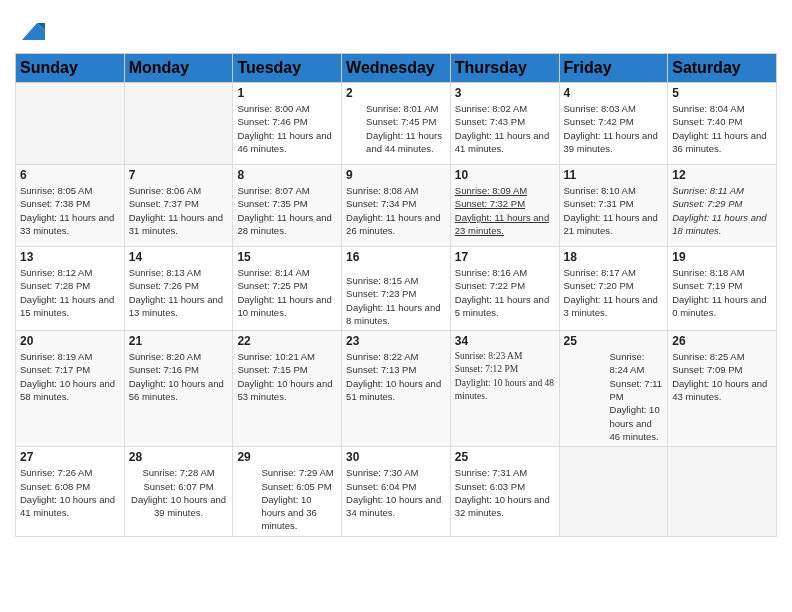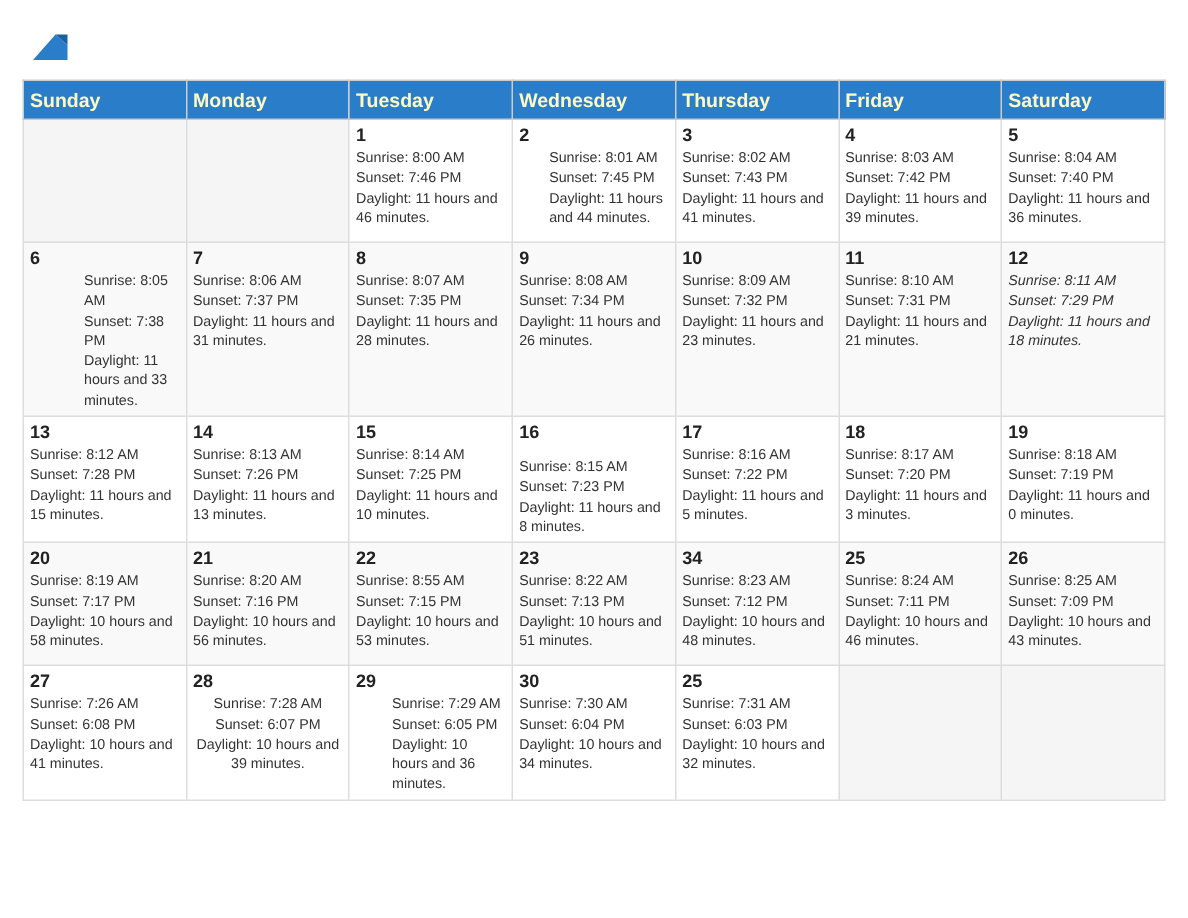--- a/index.html
+++ b/index.html
@@ -49,22 +49,22 @@
       font-size: 15px;
       color: #444;
     }
     table {
       width: 100%;
       border-collapse: collapse;
       table-layout: fixed;
     }
     thead th {
       background-color: #2a7dc9;
-      color: #fef9c3;
-      font-size: 13px;
+      color: #000000;
+      font-size: 16px;
       font-weight: bold;
       padding: 5px 4px;
       text-align: left;
       border: 1px solid #ccc;
     }
     tbody td {
       border: 1px solid #ddd;
       vertical-align: top;
       padding: 3px 4px;
       font-size: 10px;
@@ -156,21 +156,21 @@
         <td>
           <span class="day-number">5</span>
           <div class="day-info" style="white-space: pre-line;">Sunrise: 8:04 AM
 Sunset: 7:40 PM
 Daylight: 11 hours and 36 minutes.</div>
         </td>
       </tr>
       <tr>
         <td>
           <span class="day-number">6</span>
-          <div class="day-info" style="white-space: pre-line; margin-left: 36px;">Sunrise: 8:05 AM
+          <div class="day-info" style="white-space: pre-line;">Sunrise: 8:05 AM
 Sunset: 7:38 PM
 Daylight: 11 hours and 33 minutes.</div>
         </td>
         <td>
           <span class="day-number">7</span>
           <div class="day-info" style="white-space: pre-line;">Sunrise: 8:06 AM
 Sunset: 7:37 PM
 Daylight: 11 hours and 31 minutes.</div>
         </td>
         <td>
@@ -180,21 +180,21 @@
 Daylight: 11 hours and 28 minutes.</div>
         </td>
         <td>
           <span class="day-number">9</span>
           <div class="day-info" style="white-space: pre-line;">Sunrise: 8:08 AM
 Sunset: 7:34 PM
 Daylight: 11 hours and 26 minutes.</div>
         </td>
         <td>
           <span class="day-number">10</span>
-          <div class="day-info" style="white-space: pre-line;">Sunrise: 8:09 AM
+          <div class="day-info" style="white-space: pre-line; text-decoration: underline;">Sunrise: 8:09 AM
 Sunset: 7:32 PM
 Daylight: 11 hours and 23 minutes.</div>
         </td>
         <td>
           <span class="day-number">11</span>
           <div class="day-info" style="white-space: pre-line;">Sunrise: 8:10 AM
 Sunset: 7:31 PM
 Daylight: 11 hours and 21 minutes.</div>
         </td>
         <td>
@@ -256,39 +256,39 @@
 Daylight: 10 hours and 58 minutes.</div>
         </td>
         <td>
           <span class="day-number">21</span>
           <div class="day-info" style="white-space: pre-line;">Sunrise: 8:20 AM
 Sunset: 7:16 PM
 Daylight: 10 hours and 56 minutes.</div>
         </td>
         <td>
           <span class="day-number">22</span>
-          <div class="day-info" style="white-space: pre-line;">Sunrise: 8:55 AM
+          <div class="day-info" style="white-space: pre-line;">Sunrise: 10:21 AM
 Sunset: 7:15 PM
 Daylight: 10 hours and 53 minutes.</div>
         </td>
         <td>
           <span class="day-number">23</span>
           <div class="day-info" style="white-space: pre-line;">Sunrise: 8:22 AM
 Sunset: 7:13 PM
 Daylight: 10 hours and 51 minutes.</div>
         </td>
         <td>
           <span class="day-number">34</span>
-          <div class="day-info" style="white-space: pre-line;">Sunrise: 8:23 AM
+          <div class="day-info" style="white-space: pre-line; font-family: Liberation Serif, serif;">Sunrise: 8:23 AM
 Sunset: 7:12 PM
 Daylight: 10 hours and 48 minutes.</div>
         </td>
         <td>
           <span class="day-number">25</span>
-          <div class="day-info" style="white-space: pre-line;">Sunrise: 8:24 AM
+          <div class="day-info" style="white-space: pre-line; margin-left: 46px;">Sunrise: 8:24 AM
 Sunset: 7:11 PM
 Daylight: 10 hours and 46 minutes.</div>
         </td>
         <td>
           <span class="day-number">26</span>
           <div class="day-info" style="white-space: pre-line;">Sunrise: 8:25 AM
 Sunset: 7:09 PM
 Daylight: 10 hours and 43 minutes.</div>
         </td>
       </tr>

